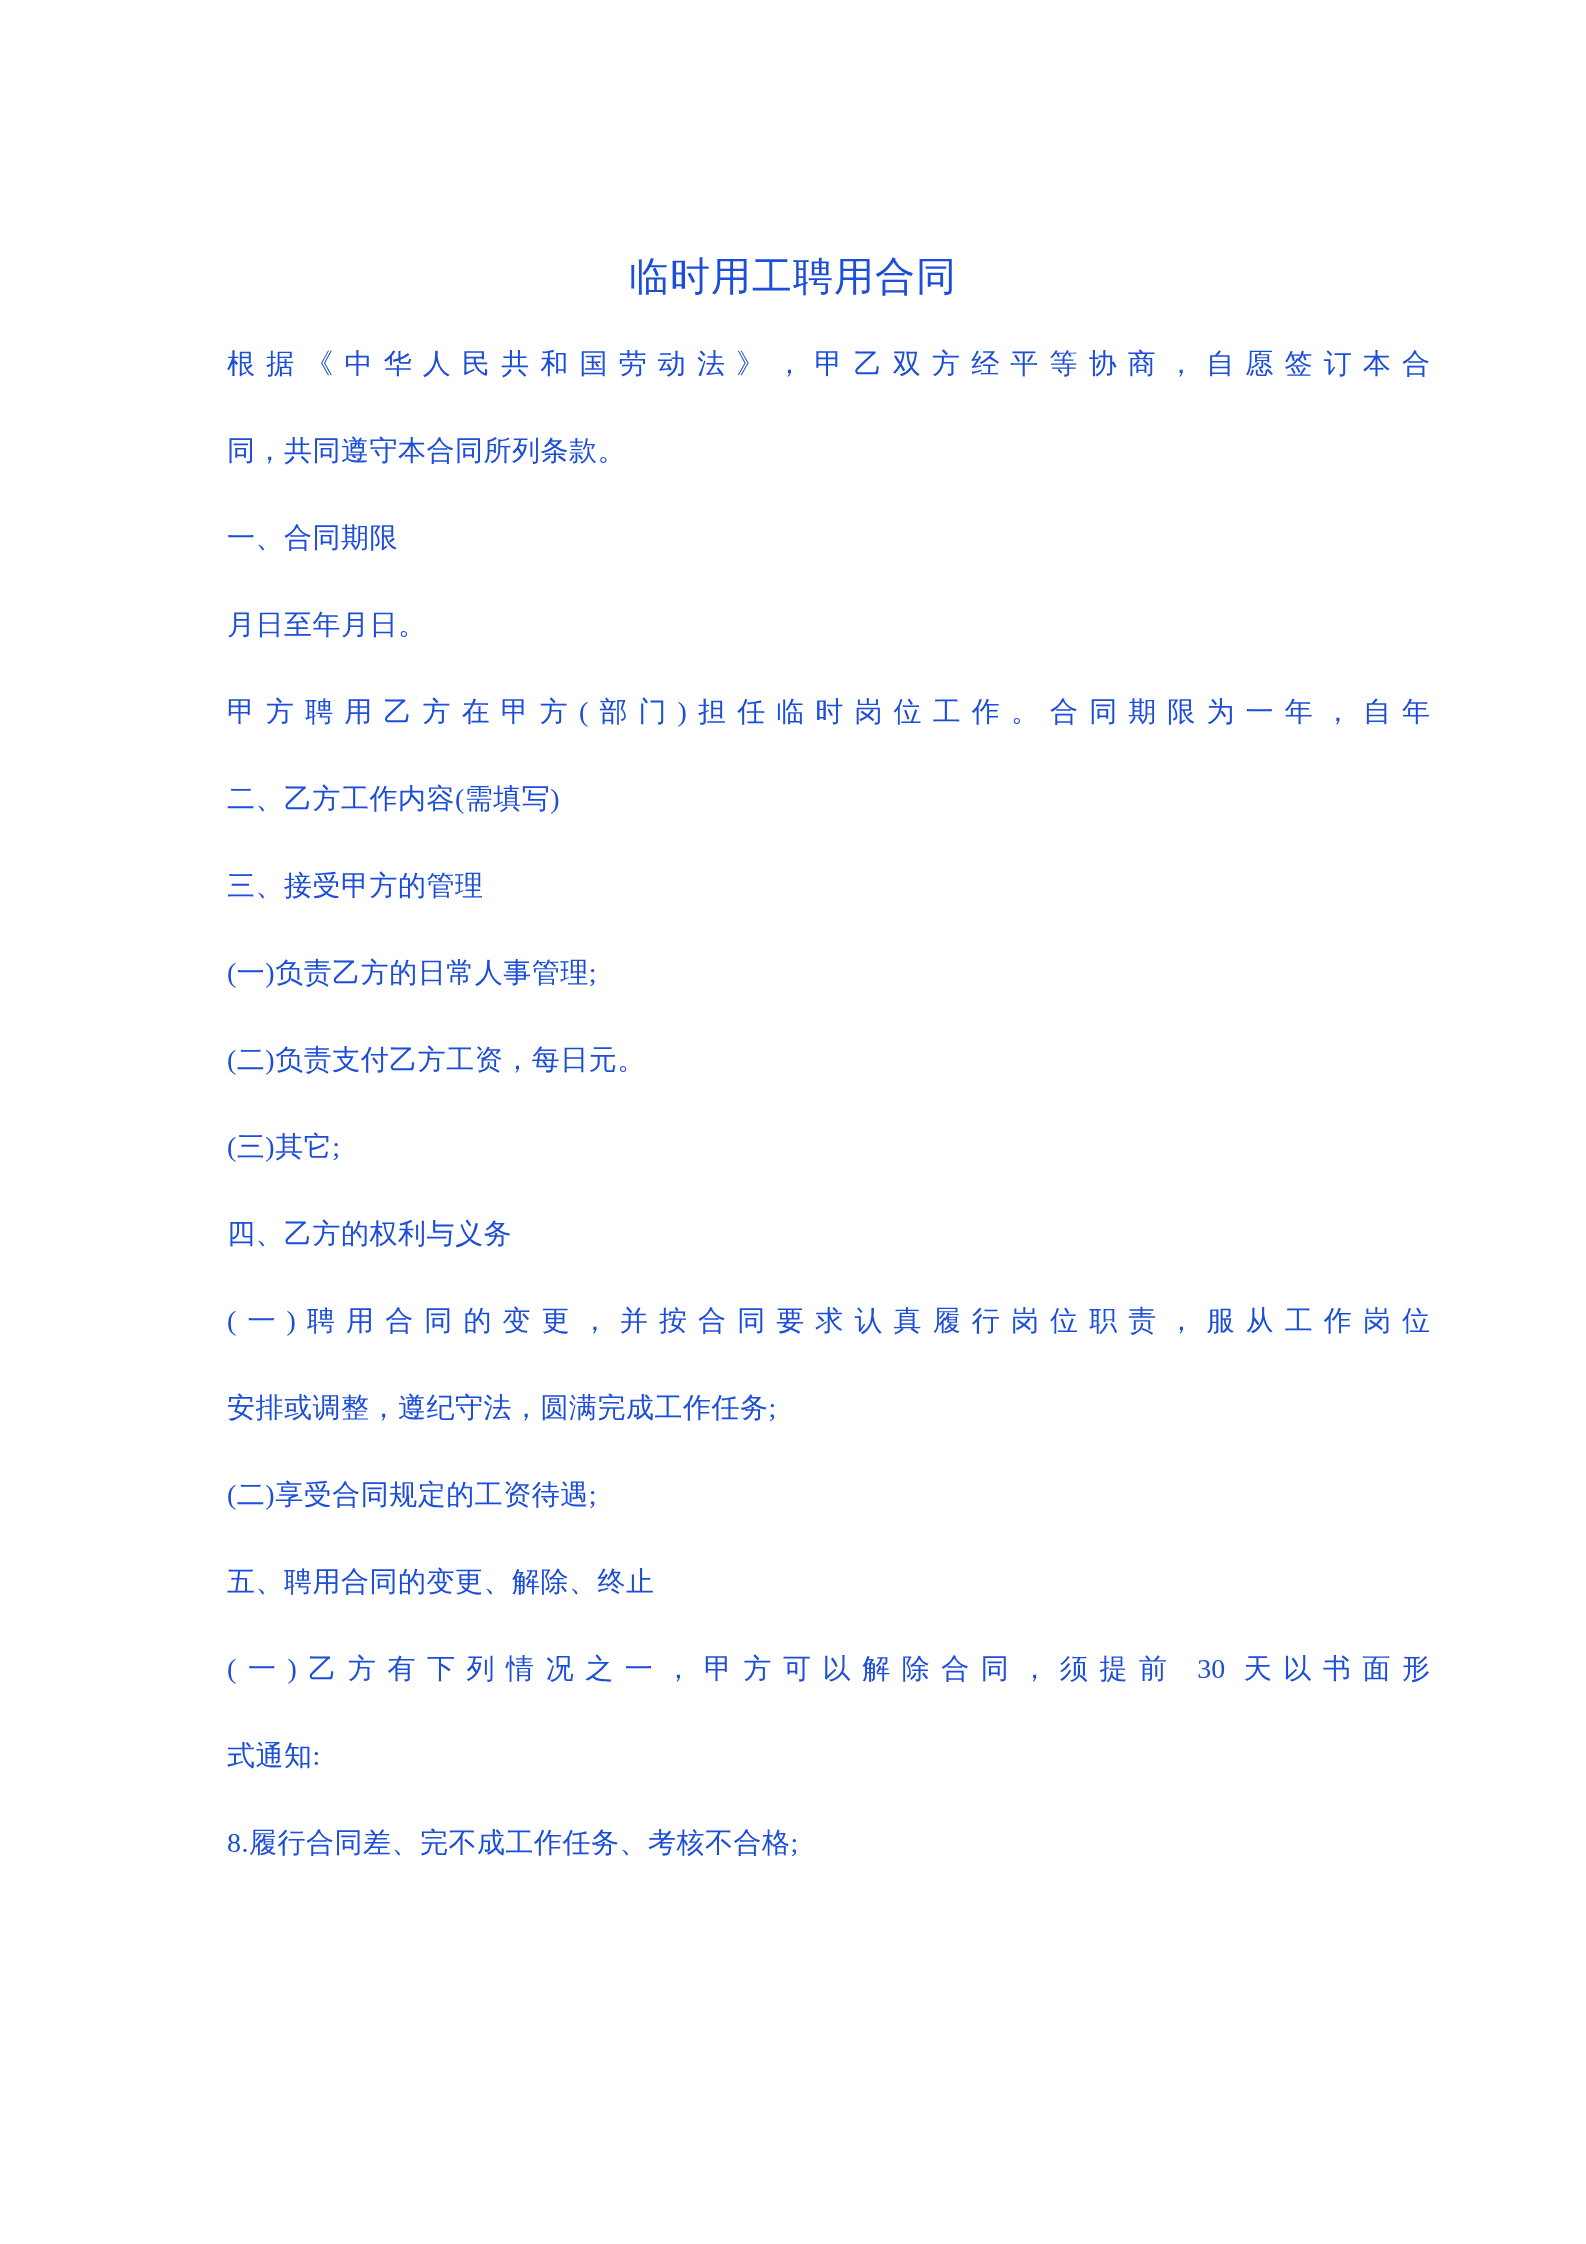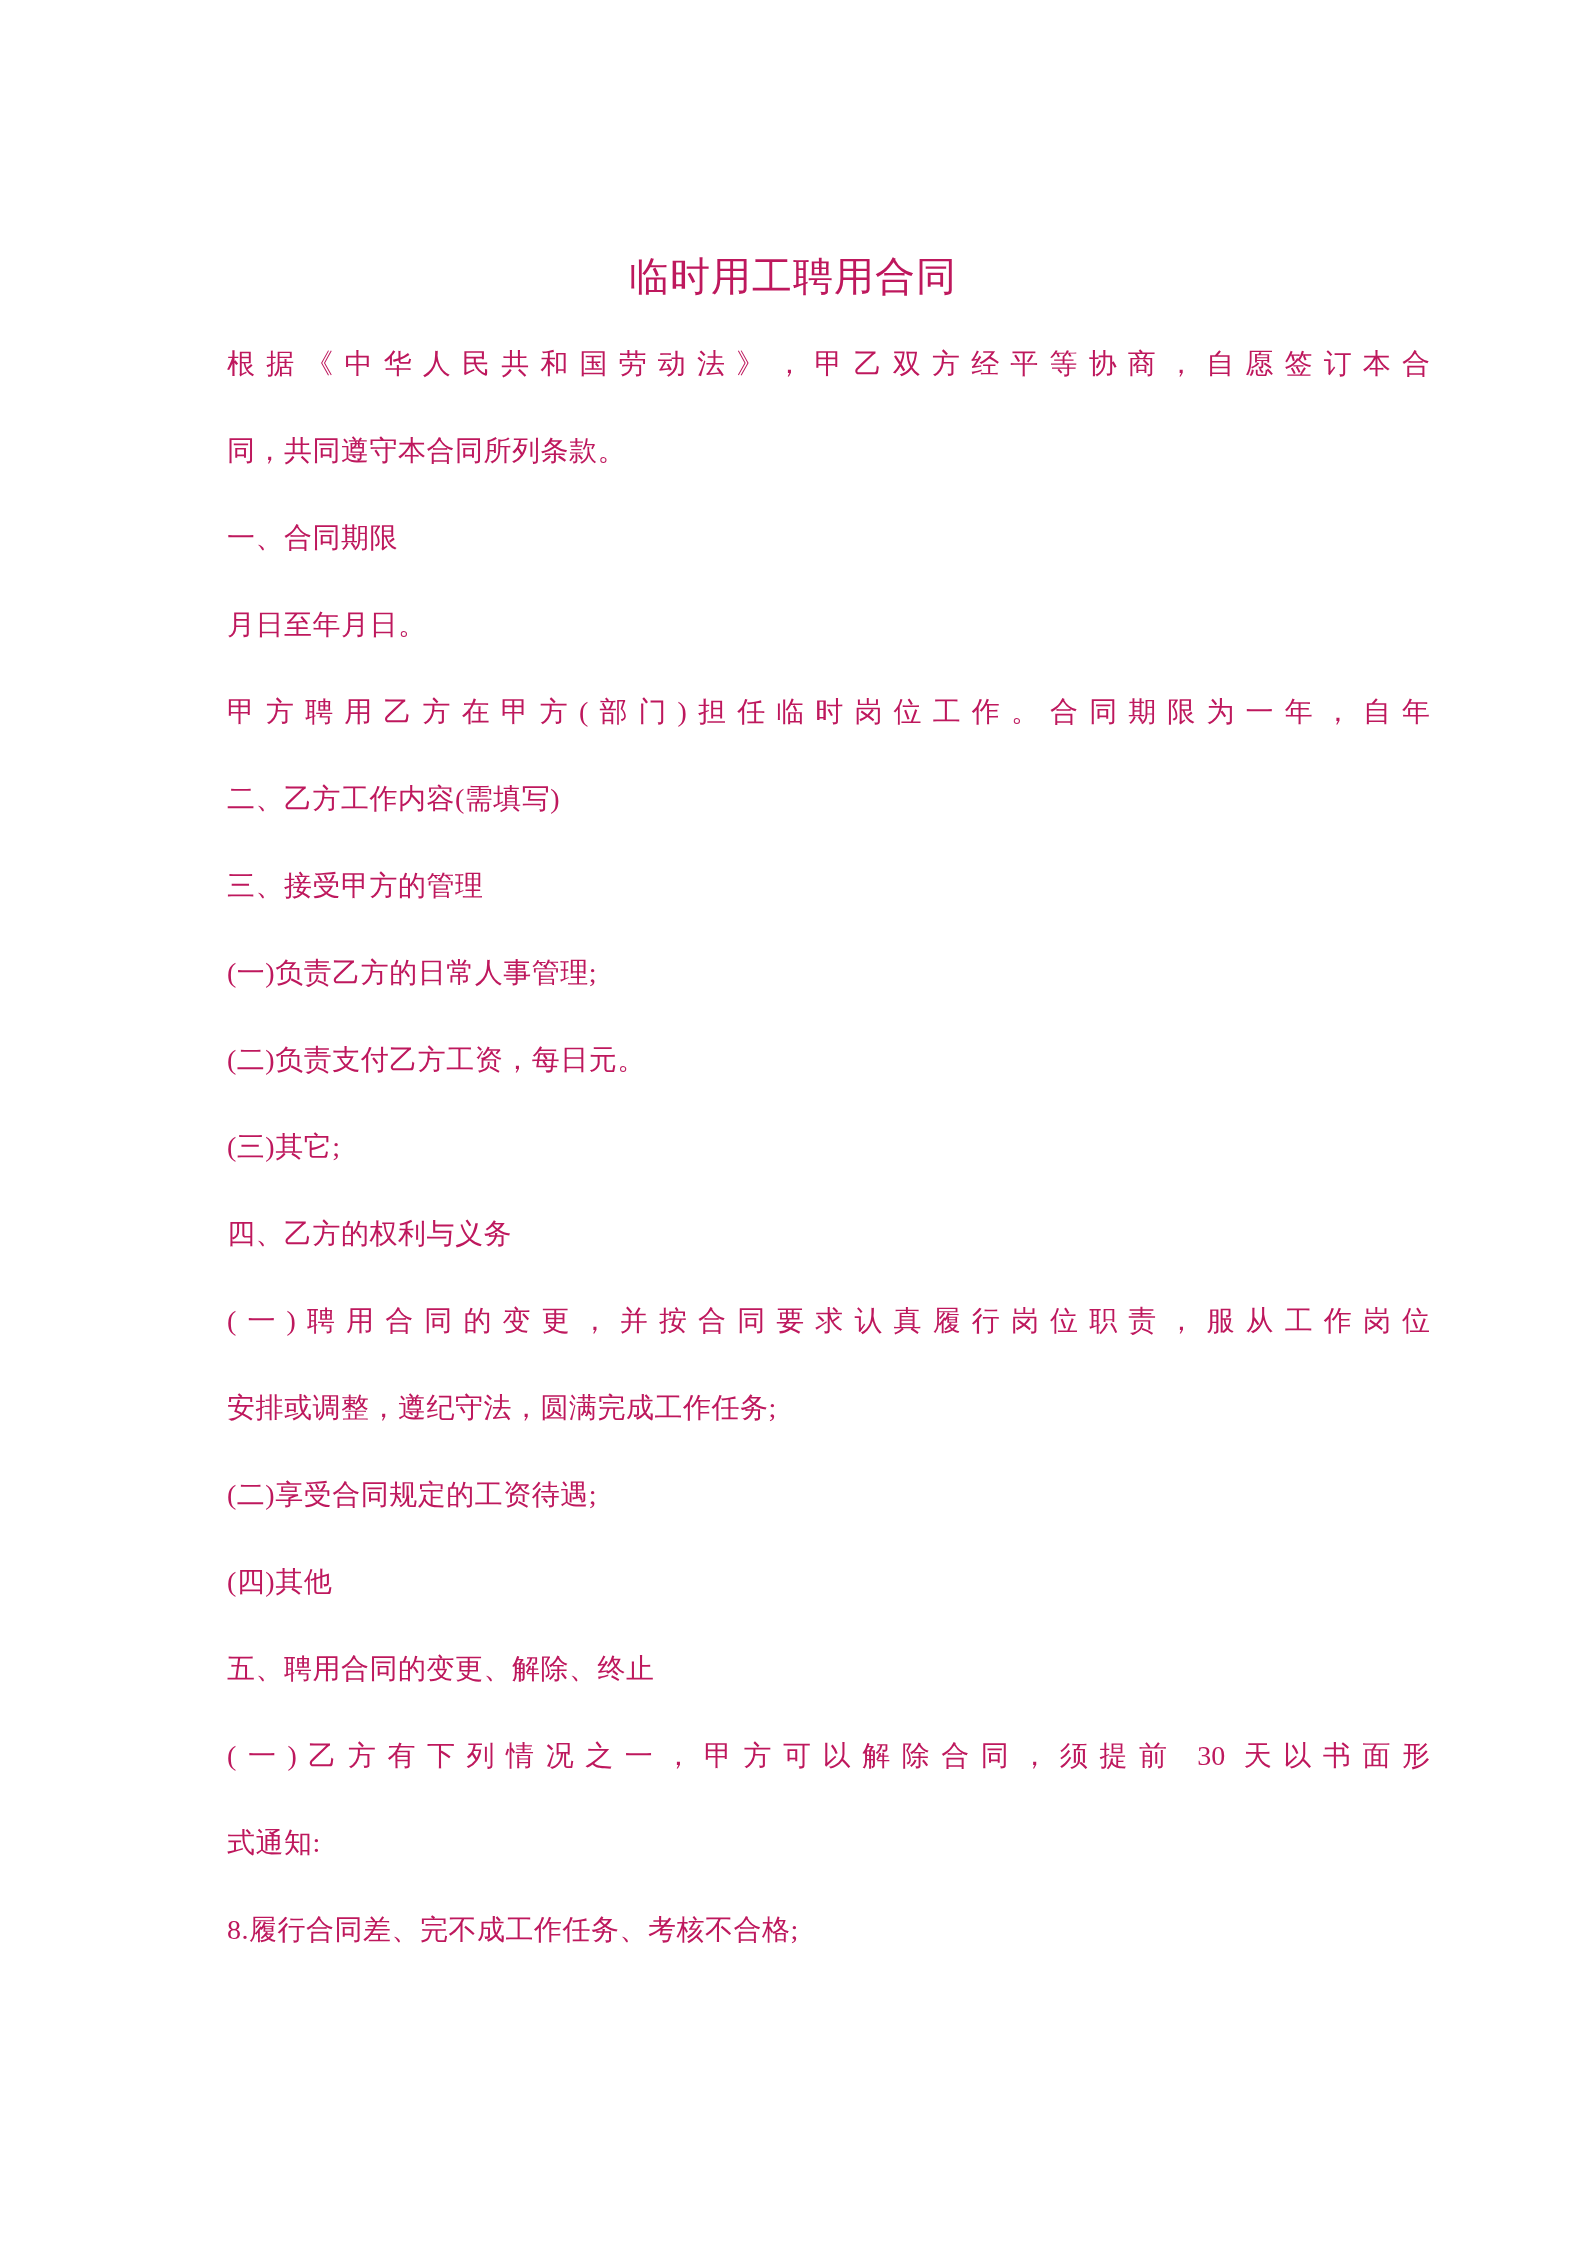--- a/index.html
+++ b/index.html
@@ -12,21 +12,21 @@
     background: #ffffff;
     overflow: hidden;
     font-family: "Liberation Serif", "DejaVu Serif", serif;
   }
   .page {
     box-sizing: border-box;
     width: 1586px;
     height: 2244px;
     padding: 233px 156px 0 227px;
     background: #ffffff;
-    color: #be185d;
+    color: #1d4ed8;
   }
   .doc-title {
     font-size: 40px;
     line-height: 87px;
     height: 87px;
     text-align: center;
     
     margin-left: -227px;
     margin-right: -156px;
     white-space: nowrap;
@@ -60,18 +60,17 @@
   <div class="line just">甲方聘用乙方在甲方(部门)担任临时岗位工作。合同期限为一年，自年</div>
   <div class="line">二、乙方工作内容(需填写)</div>
   <div class="line">三、接受甲方的管理</div>
   <div class="line">(一)负责乙方的日常人事管理;</div>
   <div class="line">(二)负责支付乙方工资，每日元。</div>
   <div class="line">(三)其它;</div>
   <div class="line">四、乙方的权利与义务</div>
   <div class="line just">(一)聘用合同的变更，并按合同要求认真履行岗位职责，服从工作岗位</div>
   <div class="line">安排或调整，遵纪守法，圆满完成工作任务;</div>
   <div class="line">(二)享受合同规定的工资待遇;</div>
-  <div class="line">(四)其他</div>
   <div class="line">五、聘用合同的变更、解除、终止</div>
   <div class="line just">(一)乙方有下列情况之一，甲方可以解除合同，须提前 30 天以书面形</div>
   <div class="line">式通知:</div>
   <div class="line">8.履行合同差、完不成工作任务、考核不合格;</div>
 </div>
 
 </body></html>

